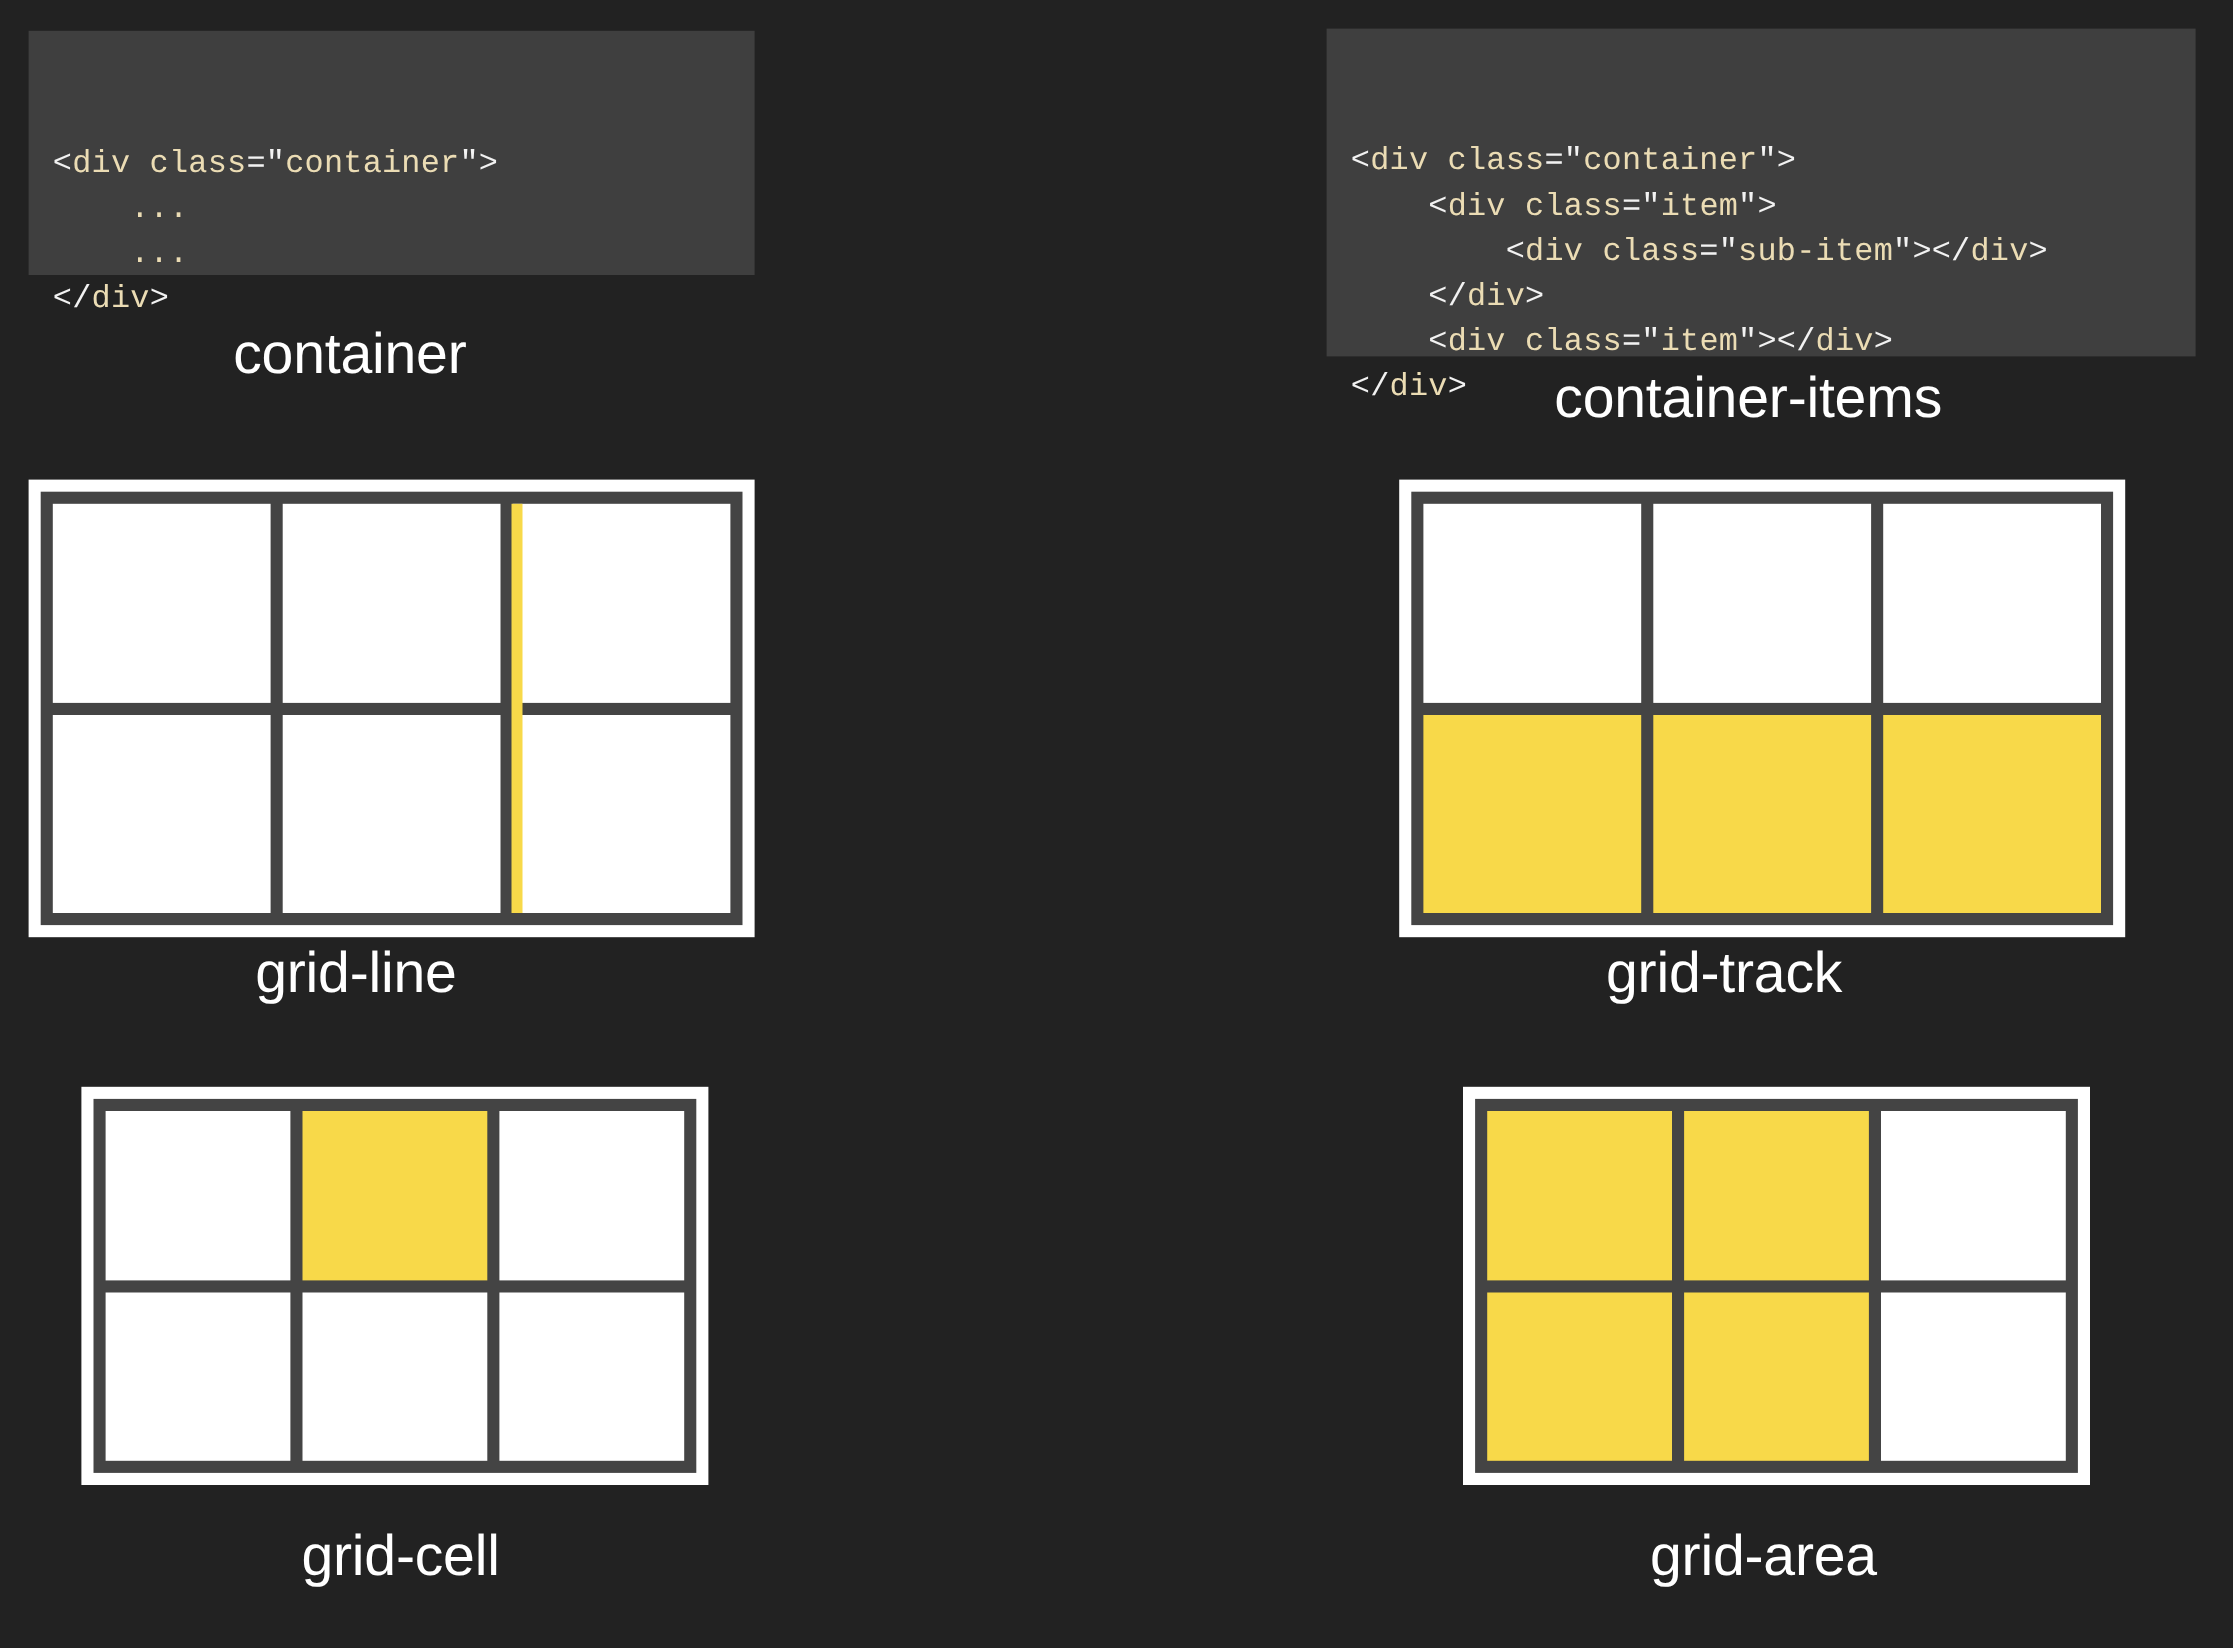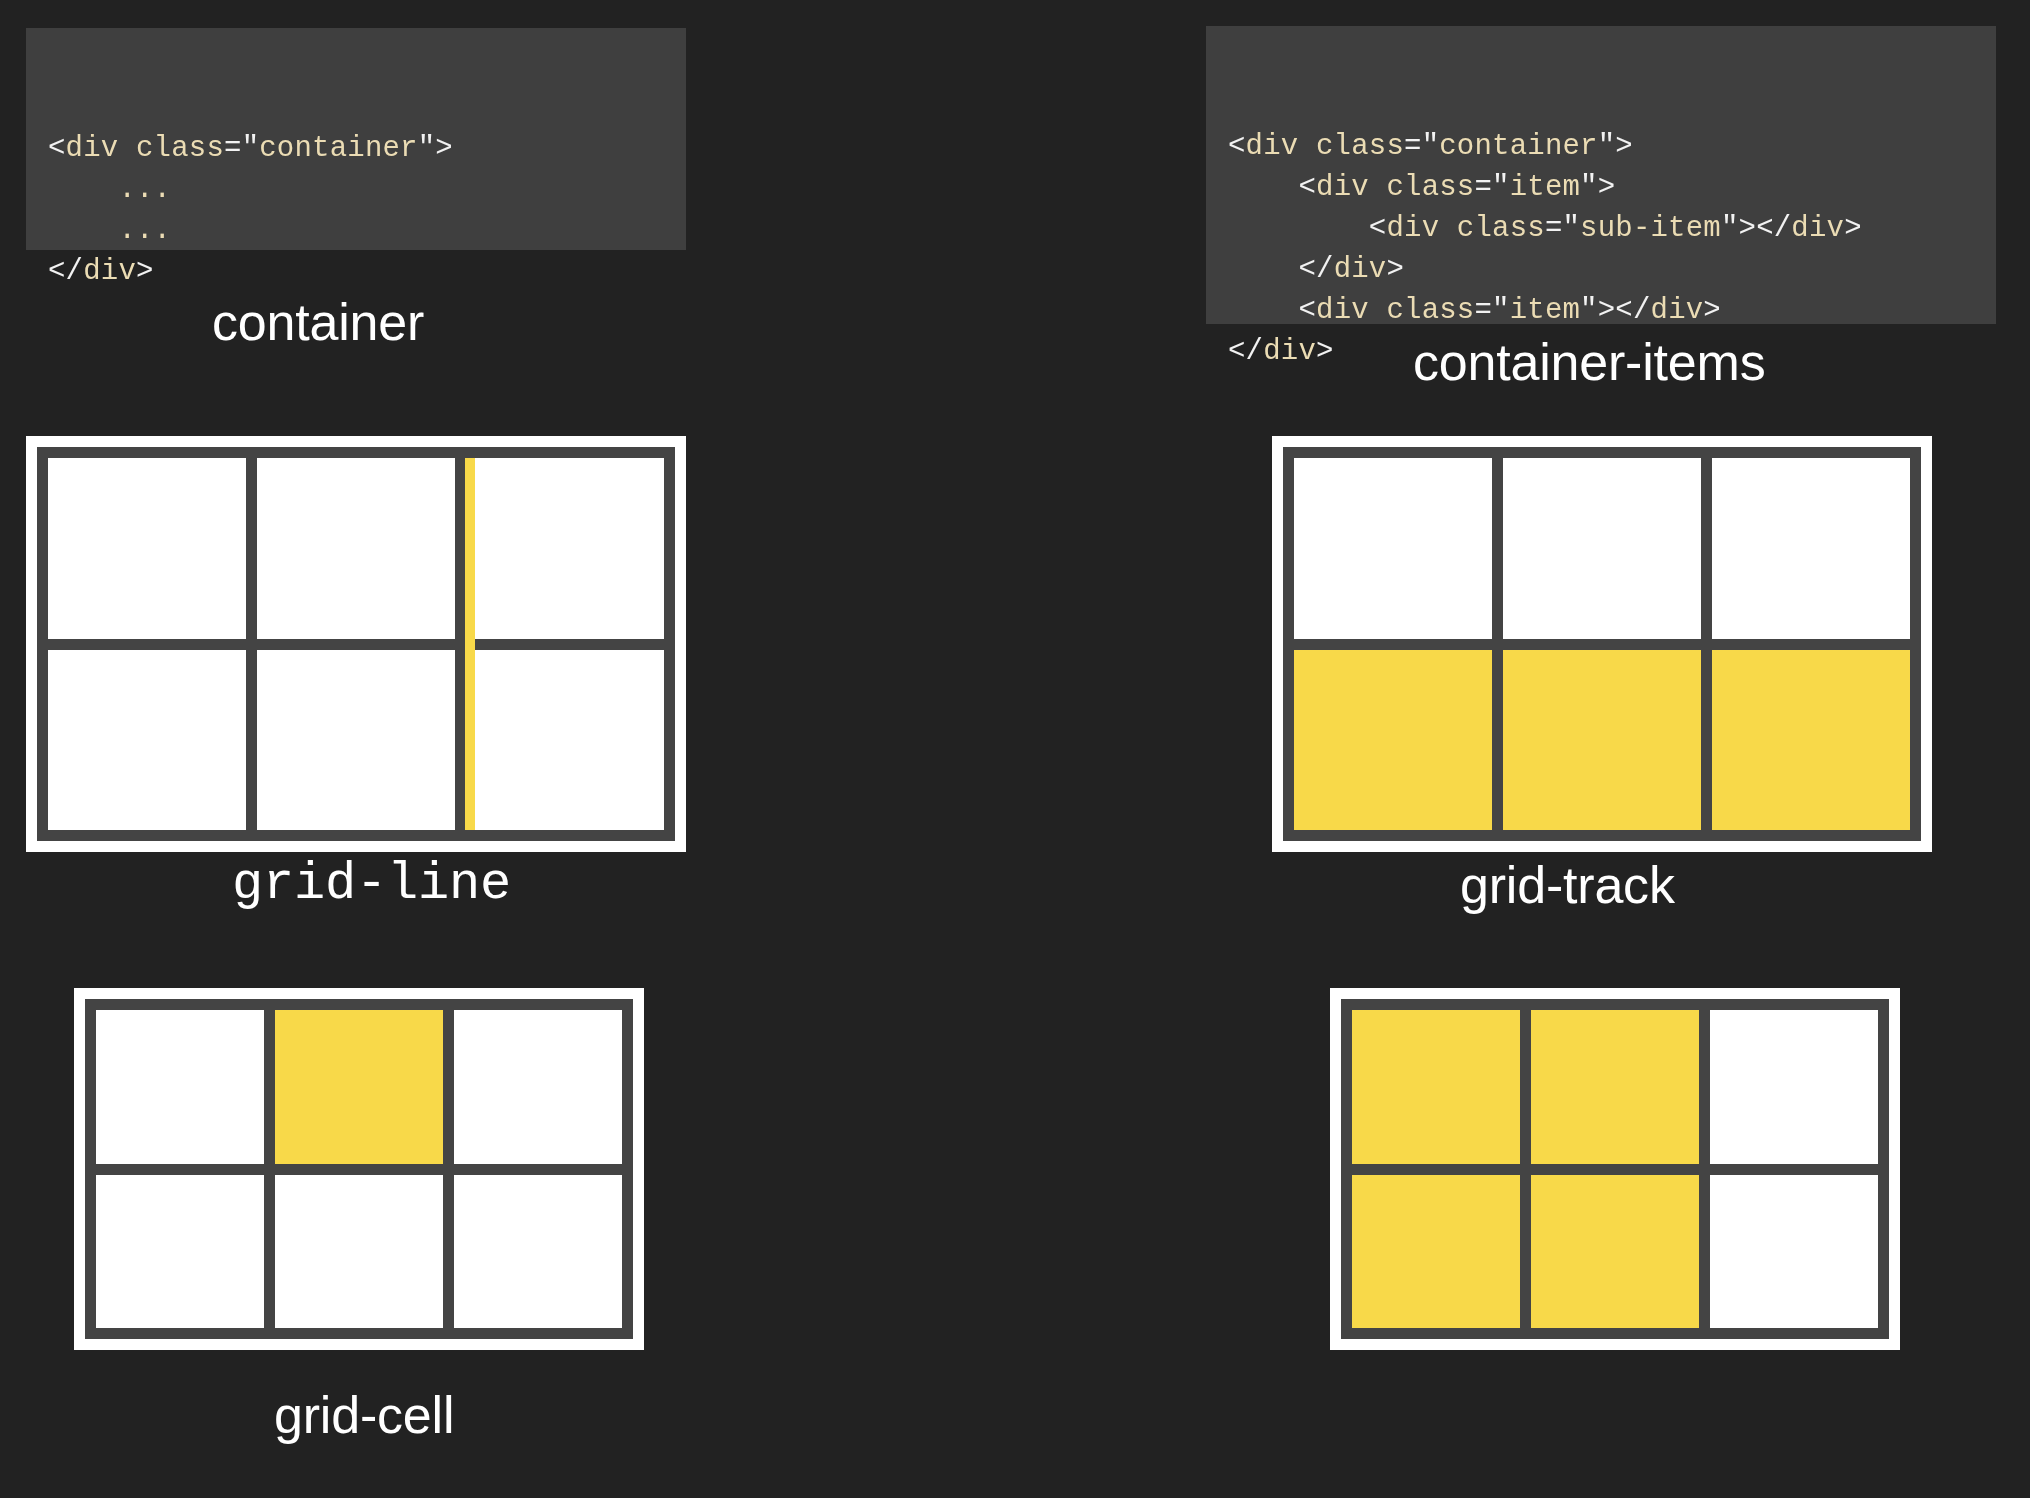--- a/index.html
+++ b/index.html
@@ -56,21 +56,21 @@
   .caption {
     position: absolute;
     font-size: 52px;
     font-weight: 400;
     color: #FFFFFF;
     white-space: nowrap;
     letter-spacing: -0.2px;
   }
   #caption-container      { left: 212px;  top: 292px; }
   #caption-container-items{ left: 1413px; top: 332px; }
-  #caption-grid-line      { left: 232px;  top: 855px; font-family: Liberation Mono, monospace; }
+  #caption-grid-line      { left: 232px;  top: 855px; }
   #caption-grid-track     { left: 1460px; top: 855px; }
   #caption-grid-cell      { left: 238px;  top: 1385px; margin-left: 36px; }
   #caption-grid-area      { left: 1500px; top: 1385px; }
 
   
   .diagram {
     position: absolute;
     background: #FFFFFF;
     box-sizing: border-box;
     padding: 11px;
@@ -201,14 +201,15 @@
     <div class="diagram-inner">
       <div class="cell hl"></div>
       <div class="cell hl"></div>
       <div class="cell"></div>
       <div class="cell hl"></div>
       <div class="cell hl"></div>
       <div class="cell"></div>
     </div>
   </div>
 
+  <div class="caption" id="caption-grid-area">grid-area</div>
 
 </div>
 
 </body></html>

